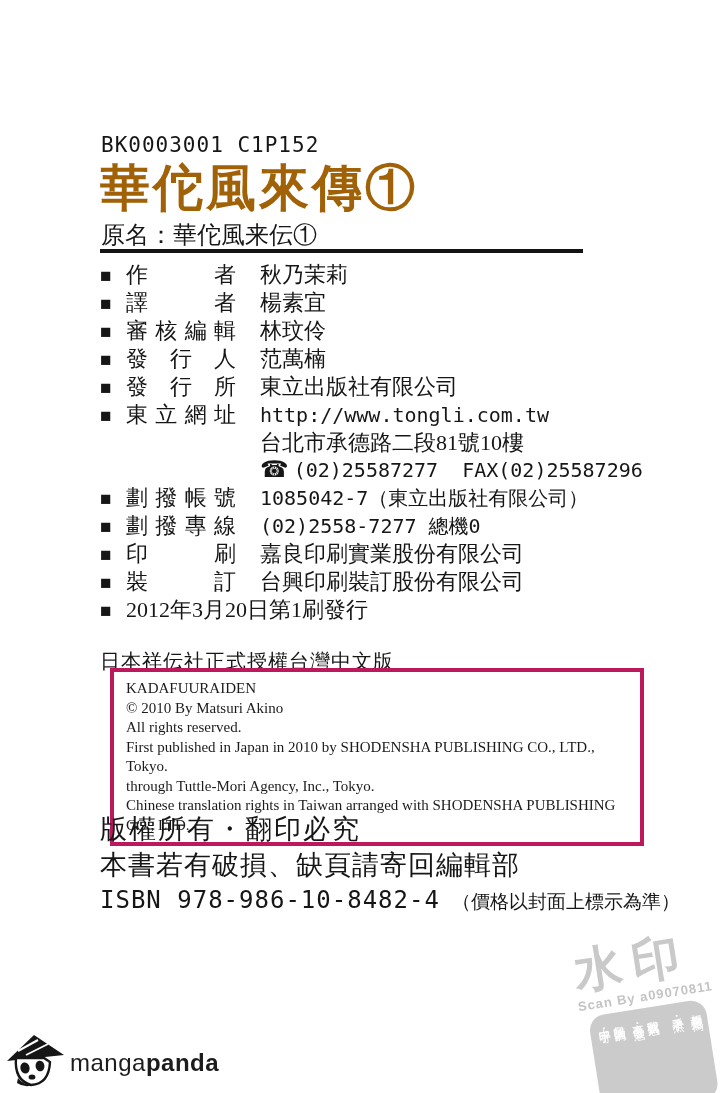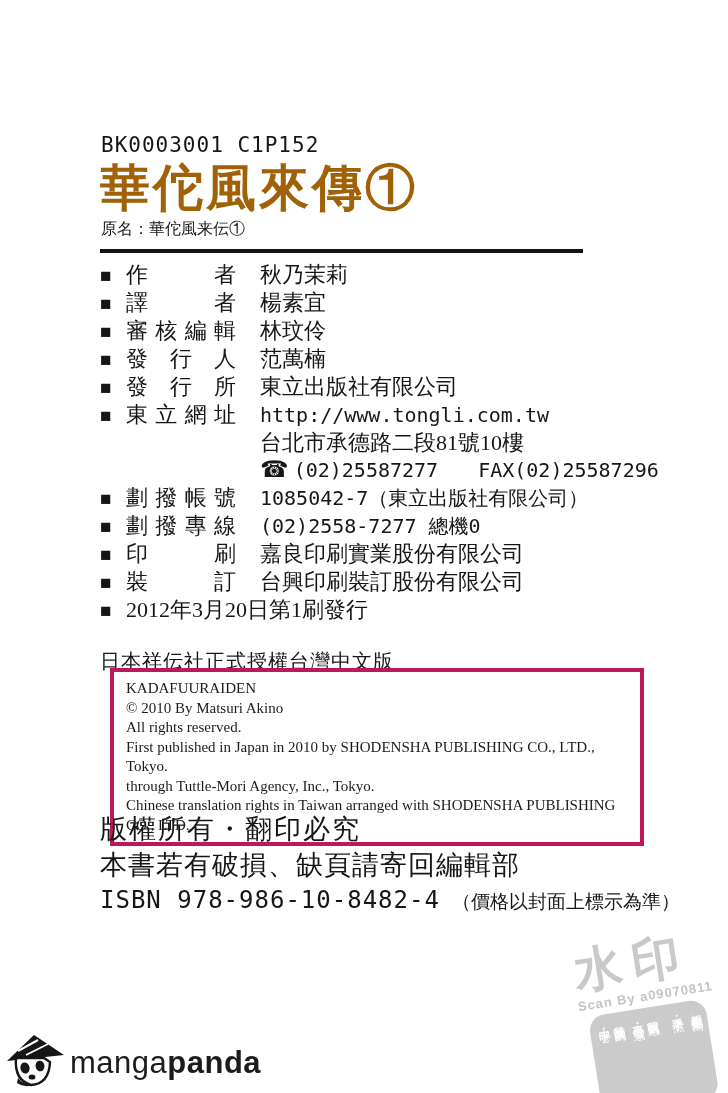--- a/index.html
+++ b/index.html
@@ -4,32 +4,32 @@
 <style>
   html,body{margin:0;padding:0;background:#ffffff;}
   .page{
     position:relative;width:728px;height:1093px;background:#ffffff;overflow:hidden;
     color:#161616;font-family:"Liberation Serif","DejaVu Serif",serif;
   }
 
   .code{position:absolute;left:101px;top:133px;font-size:21px;letter-spacing:1px;
         font-family:"DejaVu Sans Mono","Liberation Mono",monospace;}
   .title{position:absolute;left:100px;top:155px;font-size:50px;font-weight:bold;letter-spacing:3px;color:#a16207;}
-  .orig{position:absolute;left:101px;top:219px;font-size:16px;}
+  .orig{position:absolute;left:101px;top:219px;font-size:24px;}
   .divider{position:absolute;left:100px;top:249px;width:483px;height:4px;background:#141414;}
 
   .rows{position:absolute;left:100px;top:261px;width:545px;}
   .c-row{display:flex;align-items:baseline;font-size:22px;line-height:27px;white-space:nowrap;}
   .bullet{display:inline-block;width:26px;font-size:19px;flex:0 0 26px;}
   .c-label{display:inline-block;width:110px;flex:0 0 110px;text-align:justify;text-align-last:justify;margin-right:24px;}
   .c-value{white-space:pre;}
   .c-sub{padding-left:160px;font-size:22px;line-height:27px;white-space:nowrap;}
   .url,.phone-num,.fax-num,.acct{font-family:"DejaVu Sans Mono","Liberation Mono",monospace;font-size:20px;}
   .phone-ico{font-size:23px;margin-right:5px;}
-  .fax-num{margin-left:40px;}
+  .fax-num{margin-left:24px;}
 
   .license-heading{position:absolute;left:100px;top:648px;font-size:20px;letter-spacing:1px;}
   .license-box{position:absolute;left:110px;top:668px;width:502px;padding:7px 12px;border:4px solid #be185d;
                font-size:15px;line-height:19.5px;font-family:"Liberation Serif",serif;color:#1b1b1b;}
 
   .rights{position:absolute;left:100px;top:811px;font-size:27px;letter-spacing:2px;}
   .return-line{position:absolute;left:100px;top:847px;font-size:27px;letter-spacing:1px;}
   .isbn-line{position:absolute;left:100px;top:886px;font-size:24px;white-space:nowrap;}
   .isbn-code{font-family:"DejaVu Sans Mono","Liberation Mono",monospace;letter-spacing:1px;}
   .isbn-note{font-size:19px;margin-left:12px;}
@@ -39,21 +39,21 @@
   .wm-scan{font-size:13px;font-weight:bold;letter-spacing:1px;margin:2px 0 0 2px;
            font-family:"Liberation Sans","DejaVu Sans",sans-serif;color:#c4c4c4;}
   .wm-blob{margin:4px 0 0 10px;width:118px;height:100px;background:#cbcbcb;border-radius:16px;overflow:hidden;}
   .wm-cols{writing-mode:vertical-rl;height:90px;padding:5px 6px;font-size:12px;color:#ffffff;
            letter-spacing:1px;line-height:15px;}
   .wm-col{margin:0;}
   .wm-col:nth-child(2n){padding-block-start:10px;}
   .wm-col:nth-child(3n){padding-block-start:4px;}
 
   .logo{position:absolute;left:4px;top:1034px;display:flex;align-items:center;height:58px;}
-  .logo-text{font-family:"Liberation Sans","DejaVu Sans",sans-serif;font-size:31px;color:#1c1c1c;
+  .logo-text{font-family:"Liberation Sans","DejaVu Sans",sans-serif;font-size:24px;color:#1c1c1c;
              letter-spacing:0.5px;margin-left:2px;}
   .logo-text .bold{font-weight:bold;}
 </style>
 </head>
 <body>
 
 <div class="page">
 
   <div class="code">BK0003001 C1P152</div>
   <div class="title">華佗風來傳①</div>

